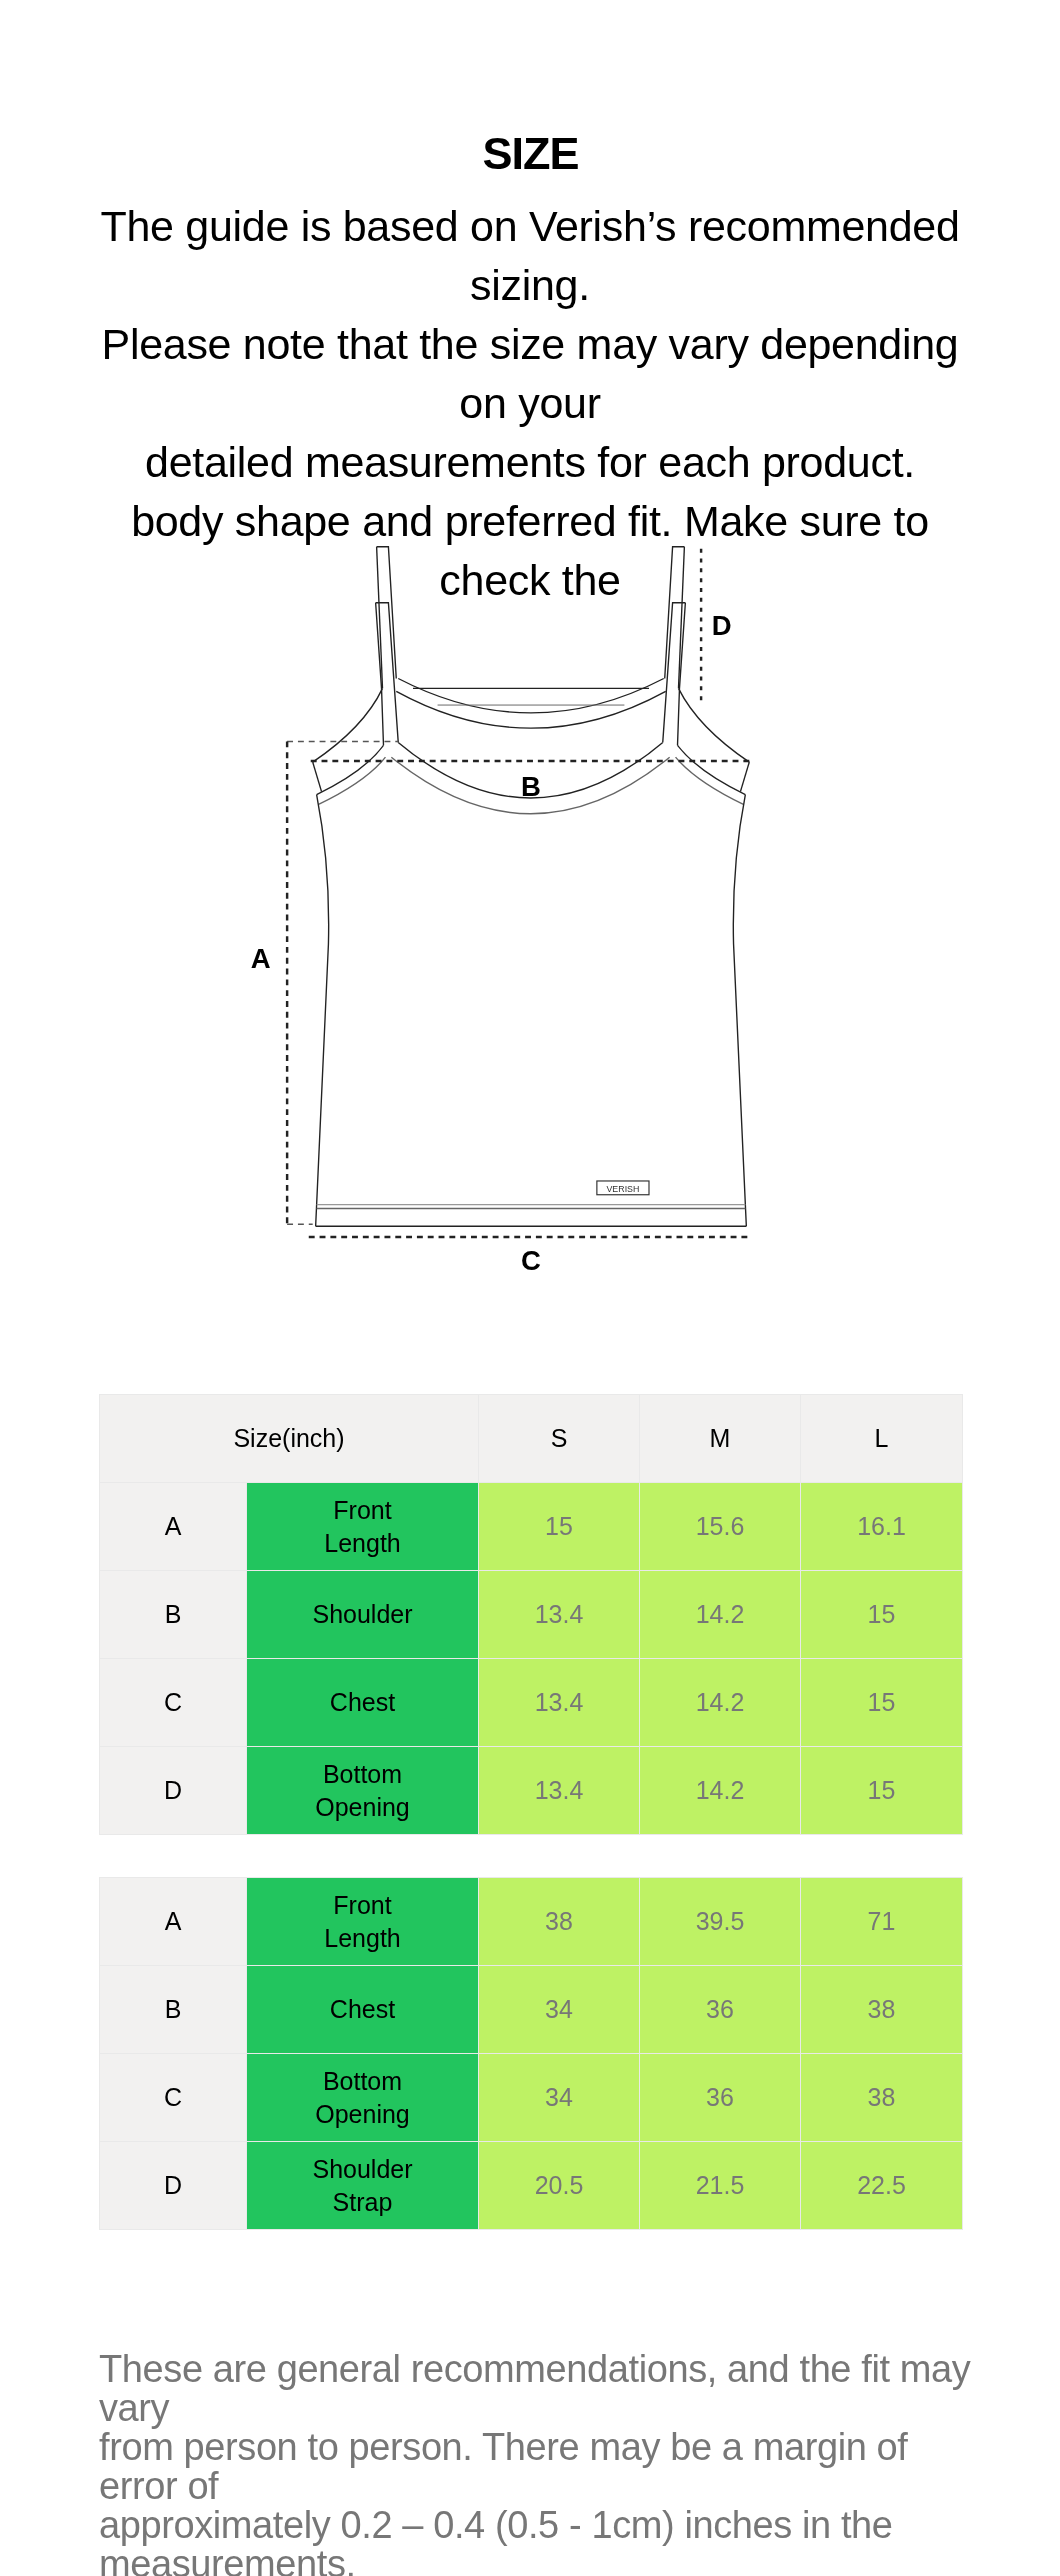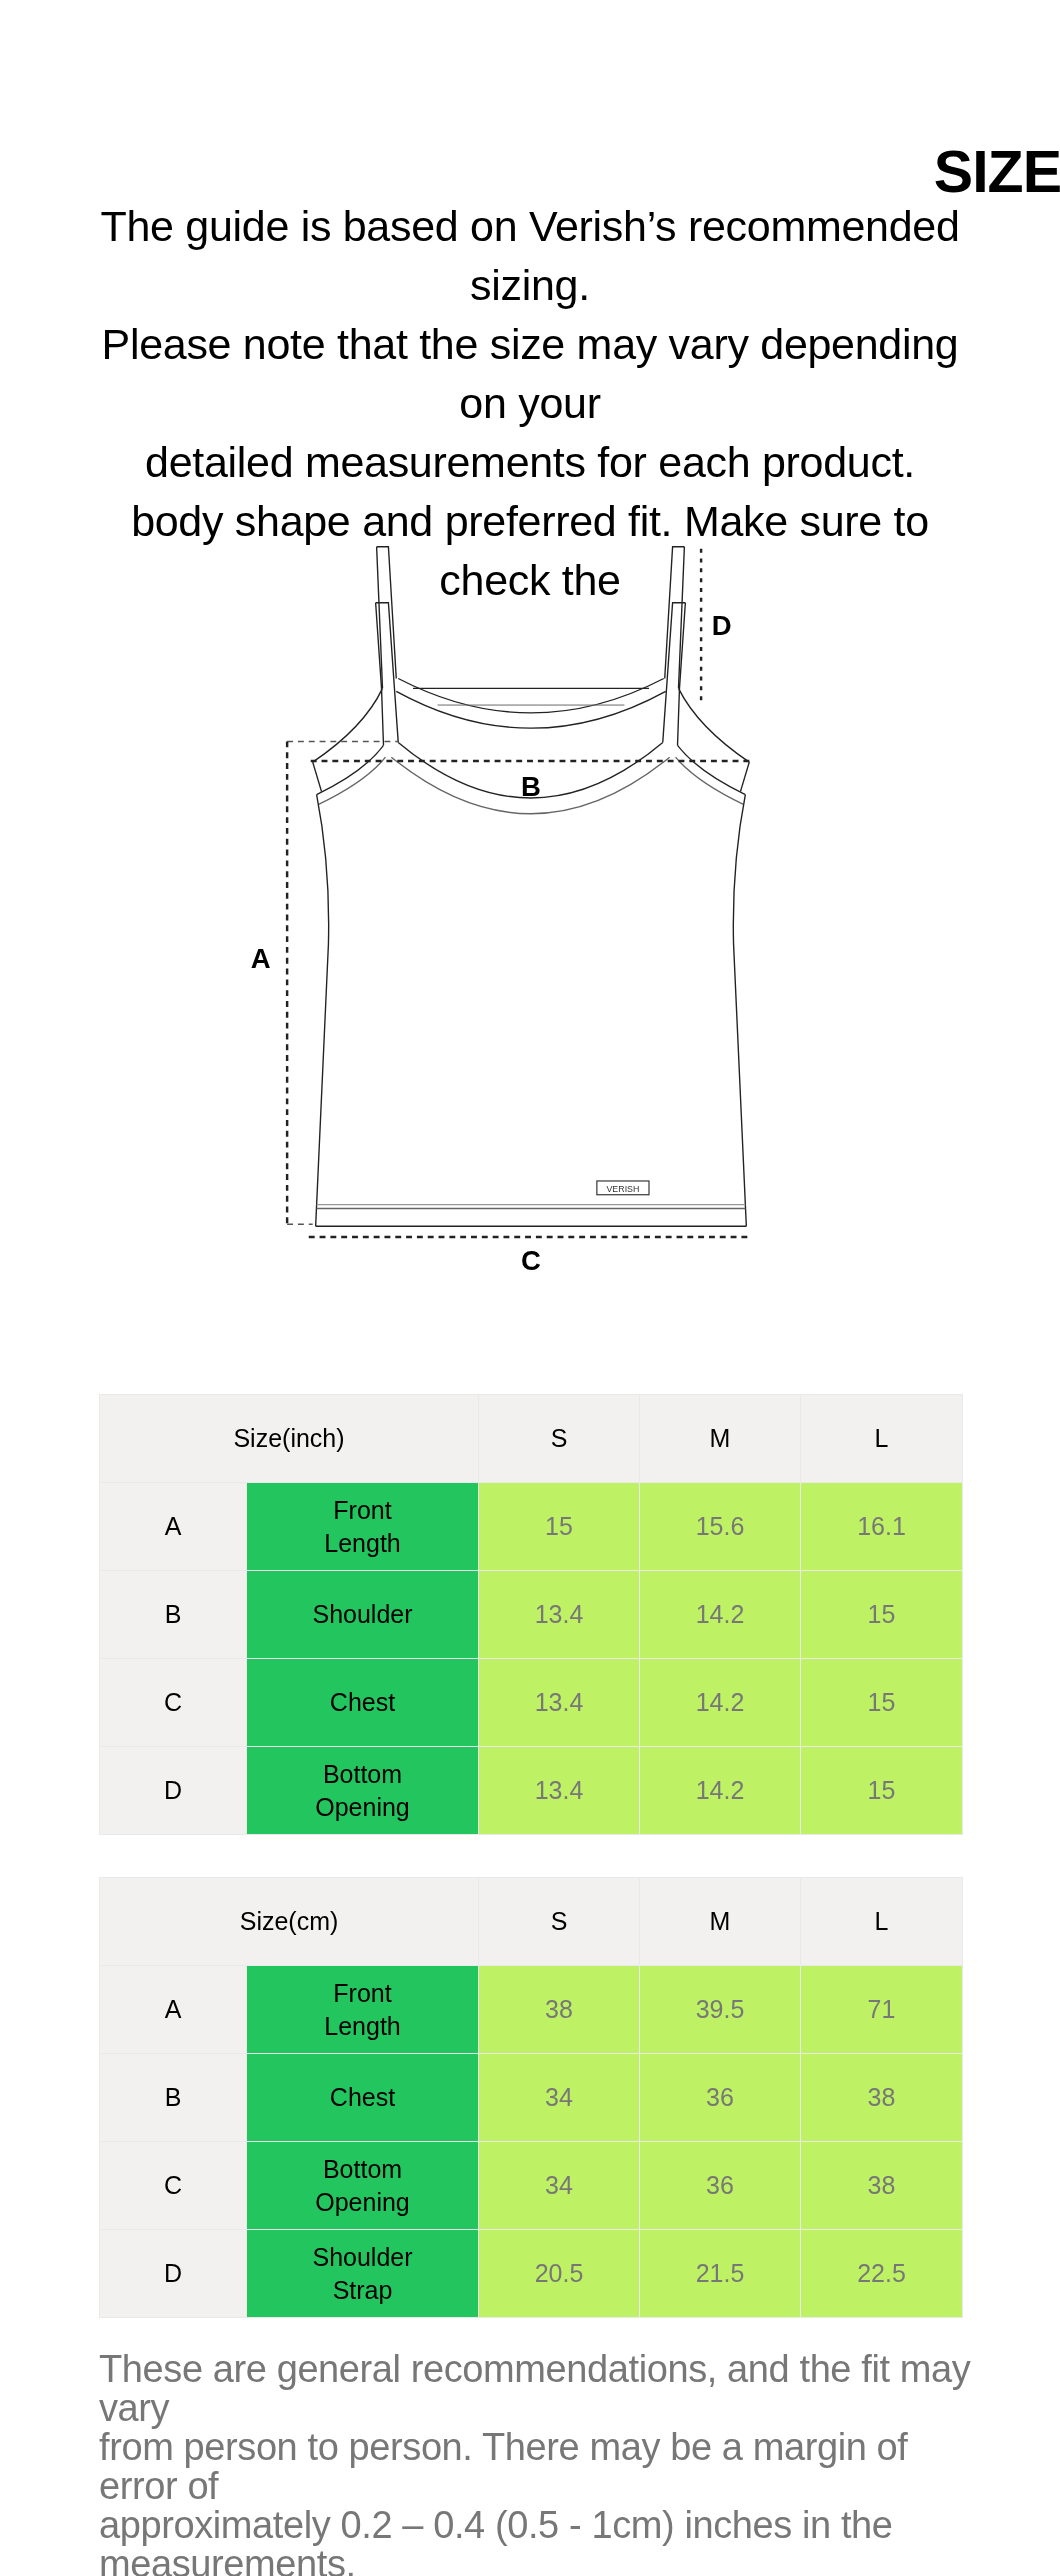--- a/index.html
+++ b/index.html
@@ -1,19 +1,19 @@
 <!DOCTYPE html>
 <html><head>
 <meta charset="utf-8">
 <style>
   html, body { margin: 0; padding: 0; background: #ffffff; }
   body { width: 1061px; height: 2576px; position: relative; overflow: hidden;
          font-family: "Liberation Sans", "DejaVu Sans", sans-serif; color: #000; }
-  .title { position: absolute; top: 98px; left: 0; width: 1061px; text-align: right;
-           font-size: 59px; font-weight: bold; letter-spacing: -1px; }
+  .title { position: absolute; top: 98px; left: 0; width: 1061px; text-align: center;
+           font-size: 45px; font-weight: bold; letter-spacing: -1px; }
   .intro { position: absolute; top: 197px; left: 88px; width: 884px; text-align: center;
            font-size: 43px; line-height: 59px; letter-spacing: -0.3px; }
   .diagram { position: absolute; left: 0; top: 531px; width: 1061px; height: 767px; }
   .diagram svg { width: 1061px; height: 767px; display: block; }
   table.size { position: absolute; left: 99px; width: 864px; border-collapse: collapse;
                table-layout: fixed; font-size: 25px; }
   table.size td { border: 1px solid #e9e9e9; text-align: center; vertical-align: middle;
                   height: 87px; padding: 0; line-height: 33px; }
   table.size tr.head td { background: #f2f1f0; color: #000; height: 87px; }
   table.size td.letter { background: #f2f1f0; color: #000; }
@@ -154,26 +154,20 @@
 
 <table class="size t2">
   <colgroup>
     <col style="width:147px">
       <col style="width:232px">
       <col style="width:161px">
       <col style="width:161px">
       <col style="width:162px">
   </colgroup>
   <tbody>
-      <tr class="head">
-    <td colspan="2">Size(cm)</td>
-    <td>S</td>
-    <td>M</td>
-    <td>L</td>
-  </tr>
   <tr>
     <td class="letter">A</td>
     <td class="label">
           <div>Front</div>
           <div>Length</div>
         </td>
     <td class="val">38</td>
     <td class="val">39.5</td>
     <td class="val">71</td>
   </tr>

